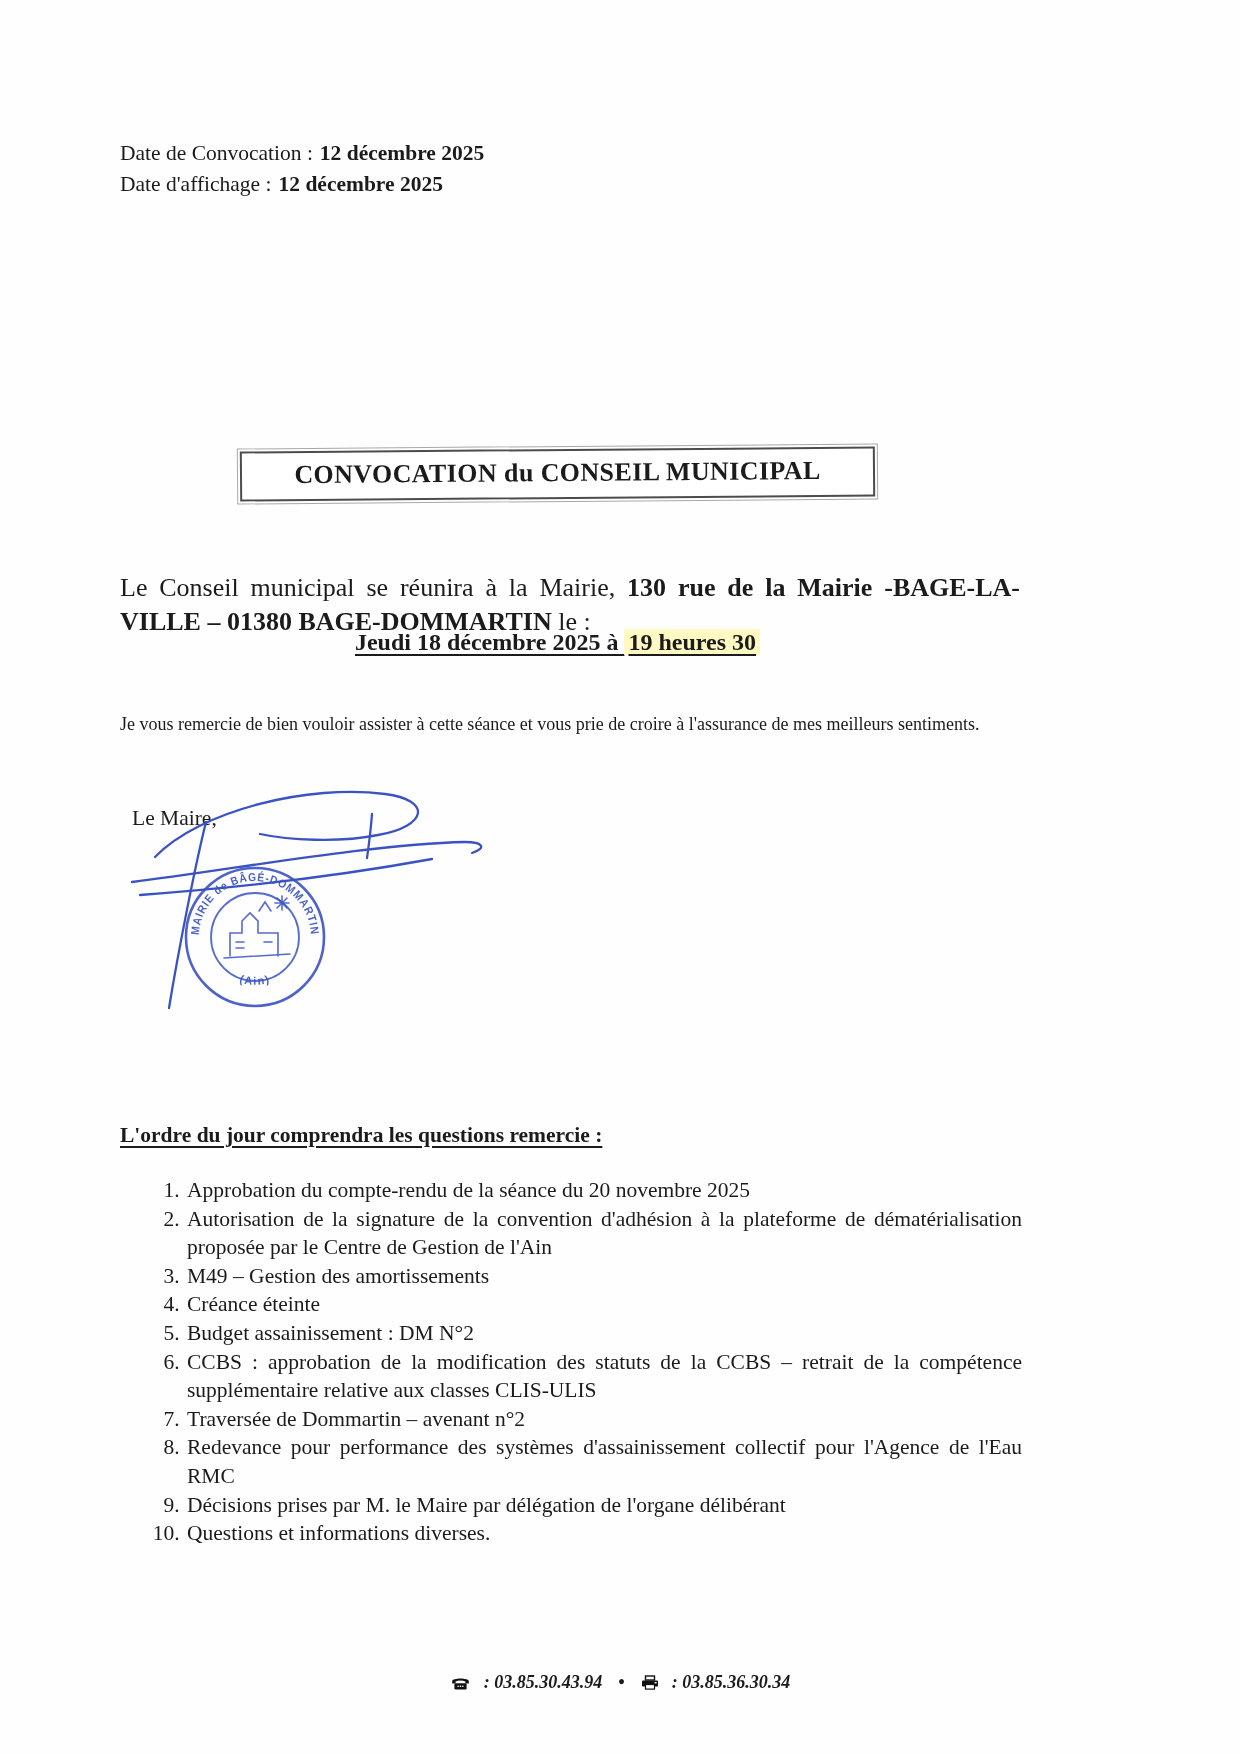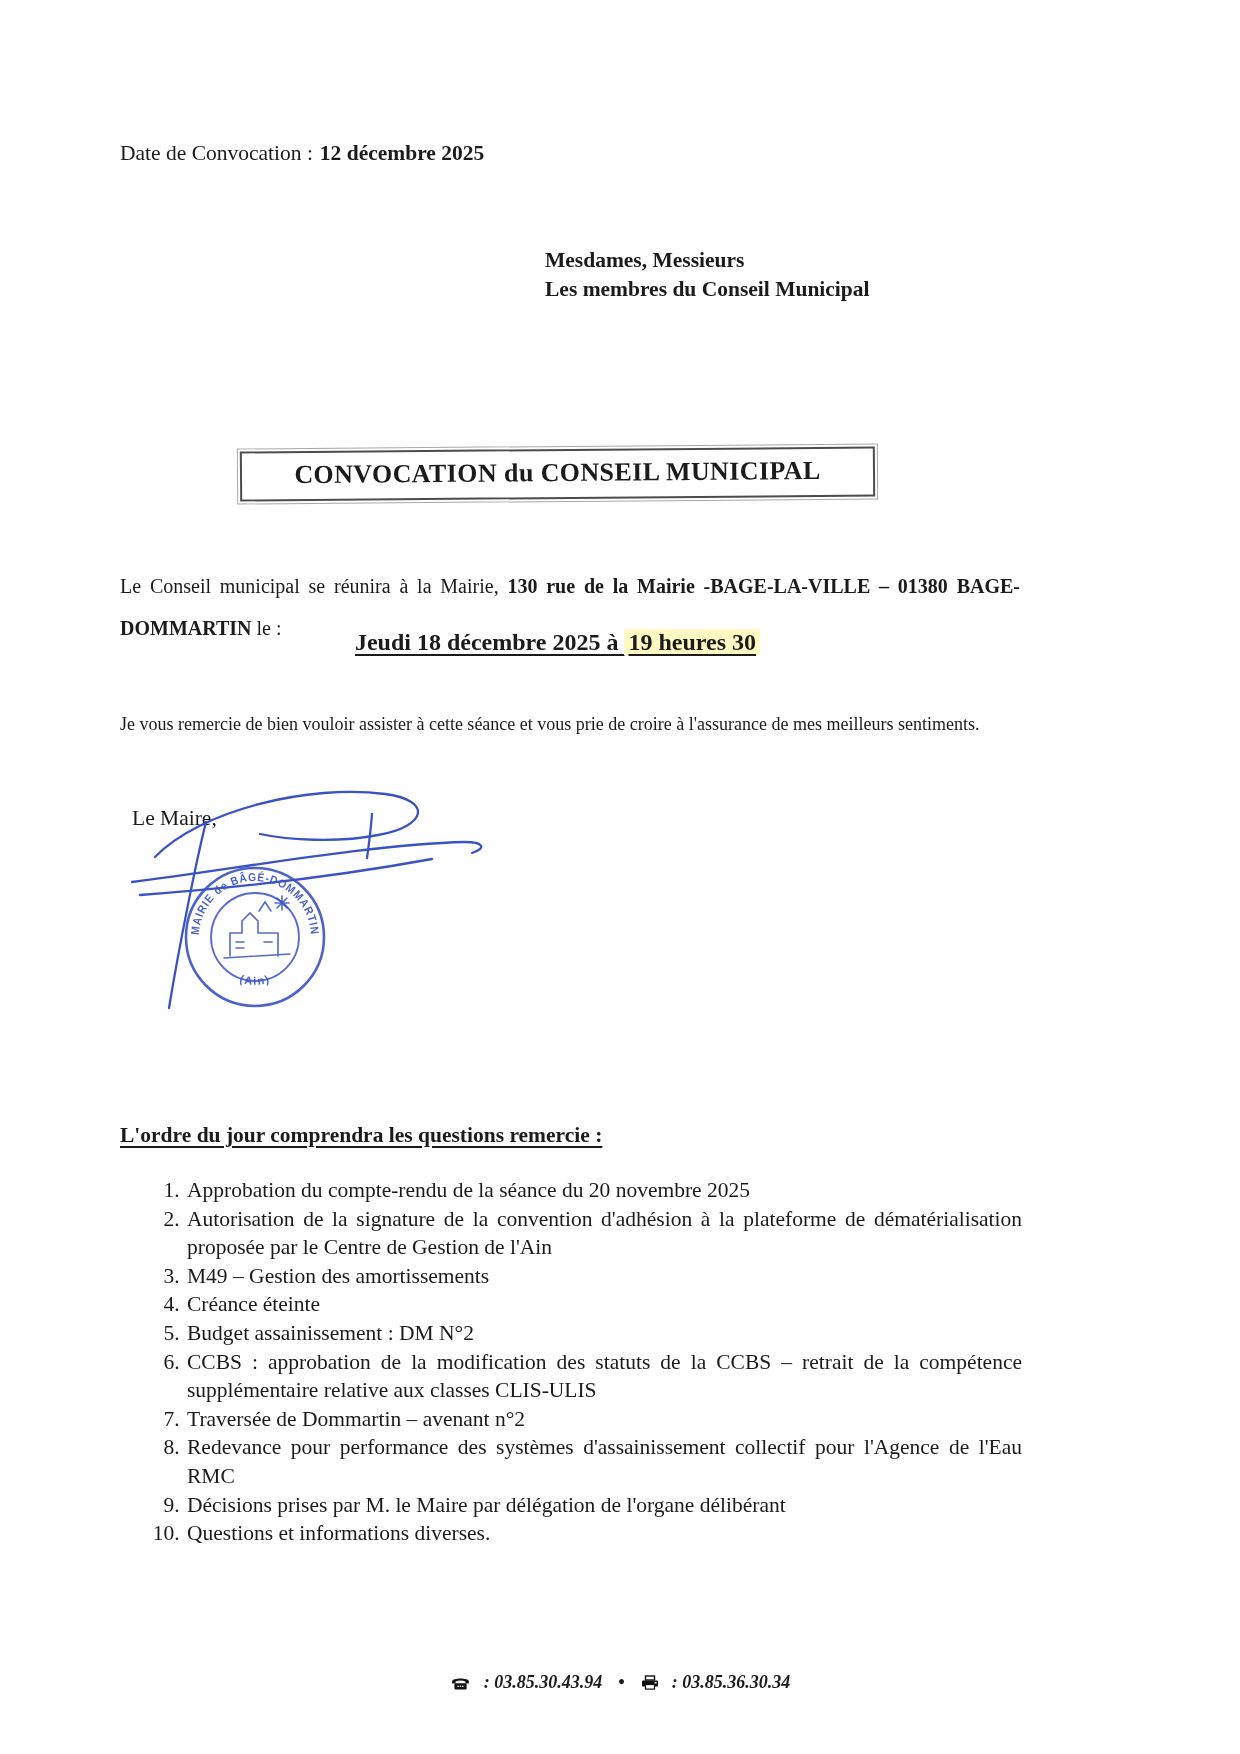--- a/index.html
+++ b/index.html
@@ -21,21 +21,21 @@
   
   .title-box {
     position:absolute; left:240px; top:449px; width:631px;
     border:2px solid #4c4c4c; outline:1px solid #a9a9a9; outline-offset:2px;
     background:#fff; text-align:center; padding:7px 0 9px;
     transform:rotate(-0.45deg);
   }
   .title-box .t { font-size:26px; font-weight:bold; letter-spacing:0.4px; }
 
   
-  .intro { position:absolute; left:120px; top:545px; width:900px; font-size:20px; line-height:42px; text-align:justify; }
+  .intro { position:absolute; left:120px; top:545px; width:900px; font-size:26px; line-height:34px; text-align:justify; }
 
   
   .meeting { position:absolute; left:0; top:629px; width:1115px; text-align:center; font-size:24px; font-weight:bold; }
   .meeting .u { text-decoration:underline; text-decoration-thickness:2px; text-underline-offset:4px; }
   .meeting .hl { padding:0 4px; }
 
   
   .courtesy { position:absolute; left:120px; top:690px; width:905px; font-size:18px; line-height:33px; }
 
   
@@ -61,26 +61,23 @@
   .footer svg { display:inline-block; }
   .sep { margin:0 3px; }
 </style>
 </head>
 <body>
 
 <div class="page">
 
   <div class="dates">
     <div><span>Date de Convocation :</span><b>12 décembre 2025</b></div>
+    <div><span>Date d'affichage :</span><b>12 décembre 2025</b></div>
   </div>
 
-  <div class="recipients">
-    <div>Mesdames, Messieurs</div>
-    <div>Les membres du Conseil Municipal</div>
-  </div>
 
   <div class="title-box">
     <span class="t">CONVOCATION du CONSEIL MUNICIPAL</span>
   </div>
 
   <p class="intro">
     <span>Le Conseil municipal se réunira à la Mairie,</span>
     <b>130 rue de la Mairie -BAGE-LA-VILLE – 01380 BAGE-DOMMARTIN</b>
     <span>le :</span>
   </p>

